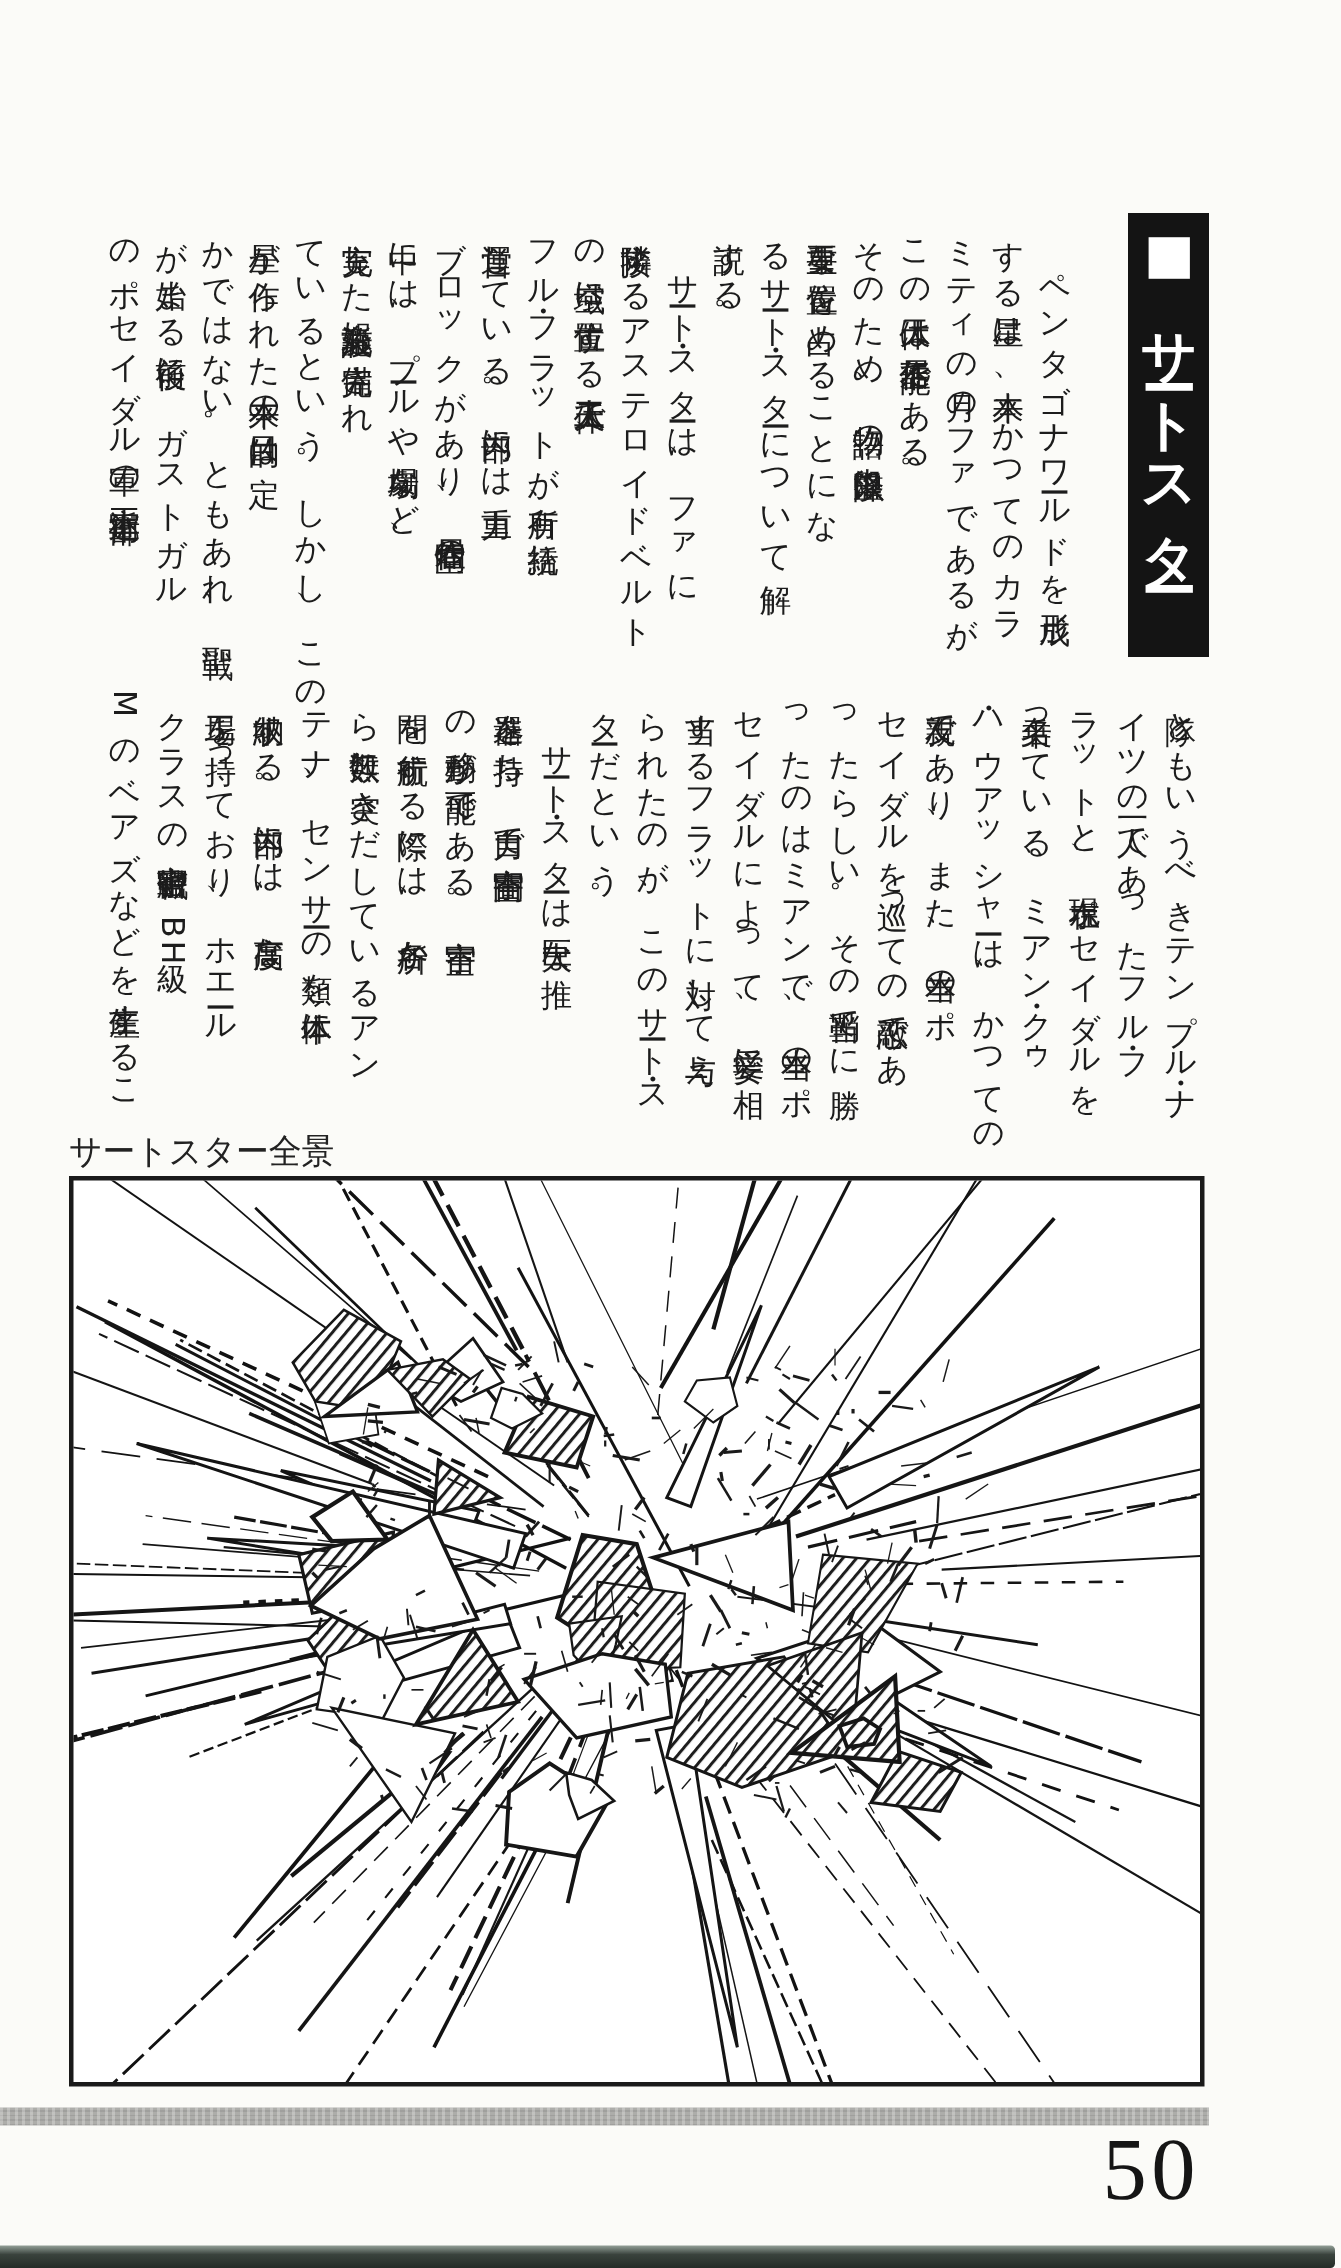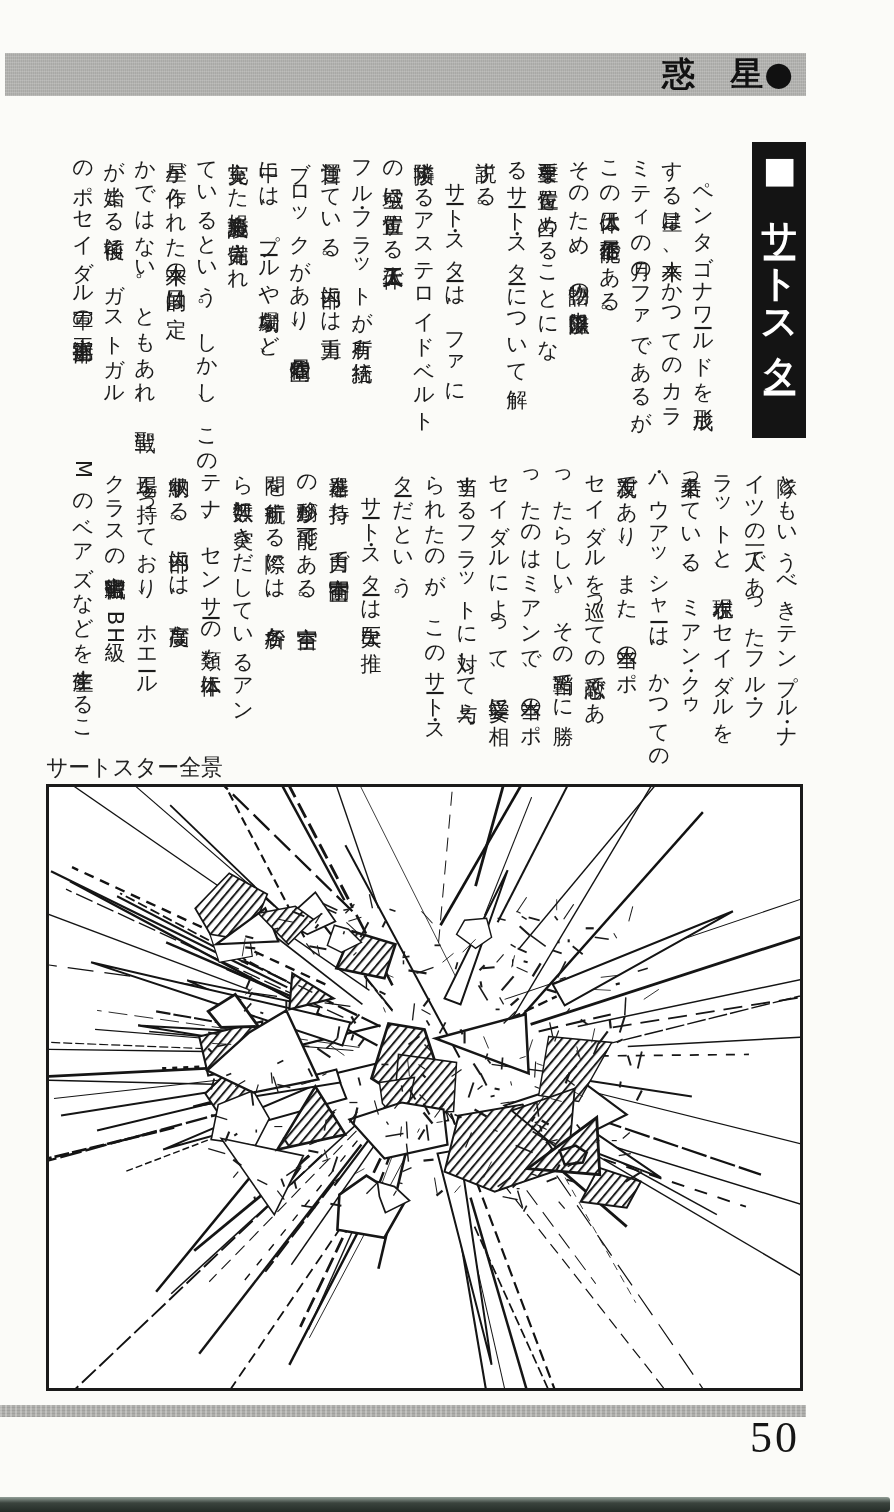--- a/index.html
+++ b/index.html
@@ -76,38 +76,35 @@
     position:absolute; left:0; top:1405px; width:806px; height:12px;
     background-color:#adadaa;
     background-image:
       repeating-linear-gradient(90deg, rgba(255,255,255,.25) 0 2px, transparent 2px 5px),
       repeating-linear-gradient(0deg, rgba(0,0,0,.08) 0 1px, transparent 1px 3px);
   }
 
   .page-number {
     position:absolute; right:94px; top:1412px;
     font-family:"Liberation Serif","DejaVu Serif",serif;
-    font-size:44px; color:#151515; letter-spacing:3px;
+    font-size:59px; color:#151515; letter-spacing:3px;
   }
 
   
   .scan-edge {
     position:absolute; left:0; top:1497px; width:890px; height:15px;
     background:linear-gradient(180deg, #93a098 0%, #3a433d 40%, #242c27 100%);
     border-radius:0 3px 3px 0;
   }
 </style>
 </head>
 <body>
 
 <div class="page">
 
-  <div class="top-bar">
-    <span class="header-label">惑　星●</span>
-  </div>
 
   <div class="title-box">
     <span class="title-marker">■</span><span class="title-text">サートスター</span>
   </div>
 
   <div class="vtext section1">　ペンタゴナワールドを形成
 する星は、本来、かつてのカラ
 ミティの月のファであるが、
 この天体は居住不能である。
 そのため、物語の中盤以降に

